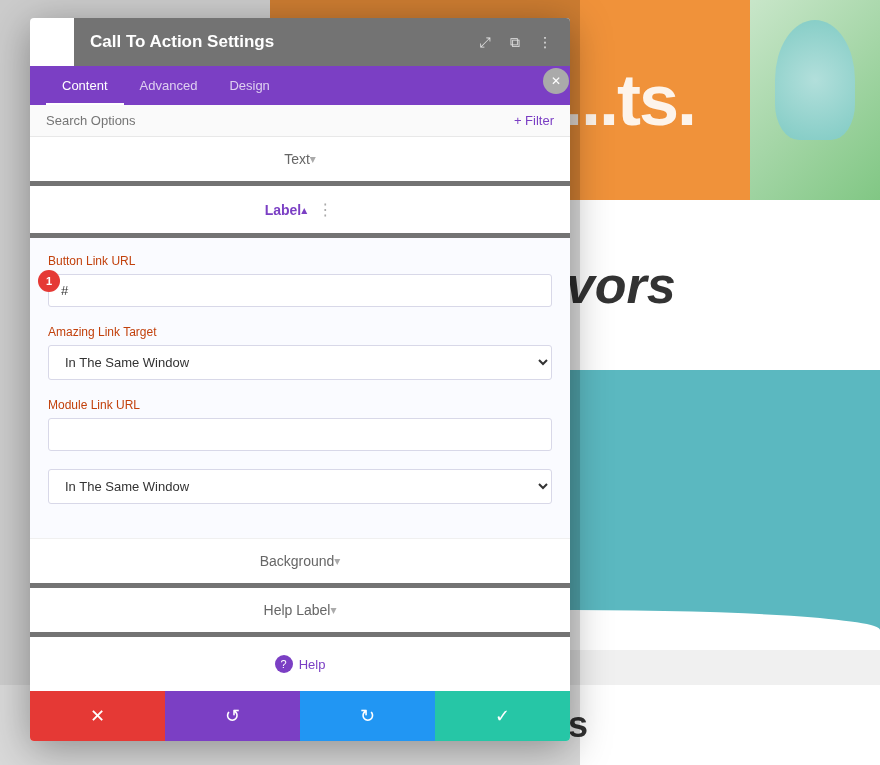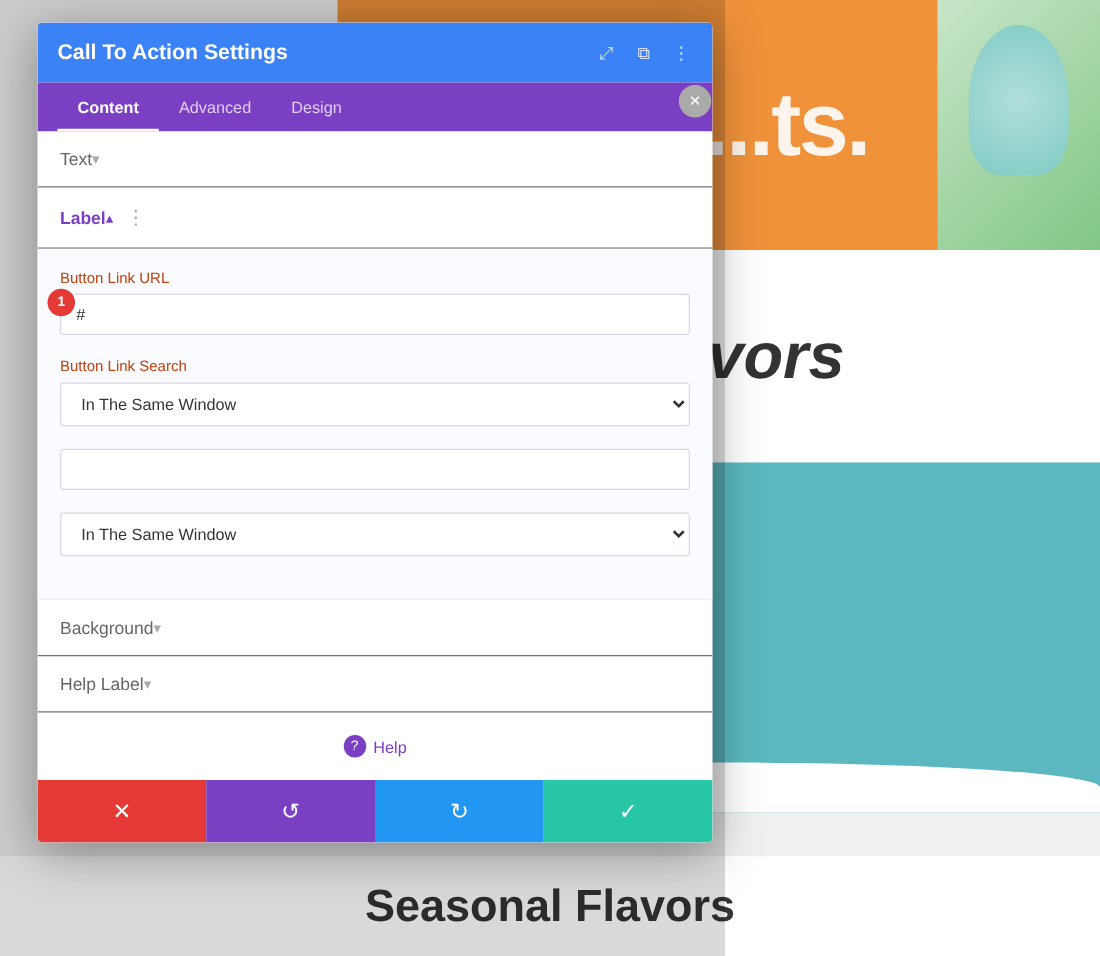--- a/index.html
+++ b/index.html
@@ -150,25 +150,26 @@
       width: 540px;
       background: white;
       border-radius: 4px;
       box-shadow: 0 8px 40px rgba(0,0,0,0.35);
       z-index: 20;
       overflow: hidden;
     }
 
     
     .panel-header {
-      background: #3b82f6;
+      background: #737373;
       padding: 14px 16px;
       display: flex;
       align-items: center;
       justify-content: space-between;
+      margin-left: 44px;
     }
     .panel-title {
       color: white;
       font-size: 17px;
       font-weight: 600;
     }
     .header-icons {
       display: flex;
       gap: 12px;
       align-items: center;
@@ -192,21 +193,21 @@
     }
     .tab {
       color: rgba(255,255,255,0.75);
       padding: 12px 16px;
       font-size: 13px;
       cursor: pointer;
       position: relative;
     }
     .tab.active {
       color: white;
-      font-weight: 700;
+      font-weight: 400;
     }
     .tab.active::after {
       content: '';
       position: absolute;
       bottom: 0; left: 0; right: 0;
       height: 2px;
       background: white;
     }
 
     
@@ -240,24 +241,24 @@
     .panel-content {
       padding: 0;
       max-height: 580px;
       overflow-y: auto;
     }
 
     
     .section-header {
       display: flex;
       align-items: center;
-      justify-content: flex-start;
-      padding: 14px 18px;
-      cursor: pointer;
-      border-bottom: 1px solid #737373;
+      justify-content: center;
+      padding: 14px 0;
+      cursor: pointer;
+      border-bottom: 5px solid #737373;
     }
     .section-header-left {
       display: flex;
       align-items: center;
       gap: 8px;
     }
     .section-label {
       font-size: 14px;
       color: #666;
     }
@@ -446,20 +447,24 @@
       <div class="header-icon">⋮</div>
     </div>
   </div>
 
   <div class="tabs-row">
     <div class="tab active">Content</div>
     <div class="tab">Advanced</div>
     <div class="tab">Design</div>
   </div>
 
+  <div class="search-row">
+    <input class="search-input-field" type="text" placeholder="Search Options" style="">
+    <button class="filter-btn">+ Filter</button>
+  </div>
 
   <div class="panel-content">
 
     <div class="section-header">
       <div class="section-header-left">
         <span class="section-label">Text</span>
       </div>
       <span class="section-chevron">▾</span>
     </div>
 
@@ -475,28 +480,29 @@
 
     <div class="link-section-content">
 
       <div class="field-group button-link-url-row">
         <div class="badge-1">1</div>
         <div class="field-label">Button Link URL</div>
         <input class="field-input" type="text" value="#" style="">
       </div>
 
       <div class="field-group">
-        <div class="field-label">Button Link Search</div>
+        <div class="field-label">Amazing Link Target</div>
         <select class="field-select">
           <option>In The Same Window</option>
           <option>In The New Window</option>
         </select>
       </div>
 
       <div class="field-group">
+        <div class="field-label">Module Link URL</div>
         <input class="field-input" type="text" value="" style="">
       </div>
 
       <div class="field-group">
         <select class="field-select">
           <option>In The Same Window</option>
           <option>In The New Window</option>
         </select>
       </div>
 

